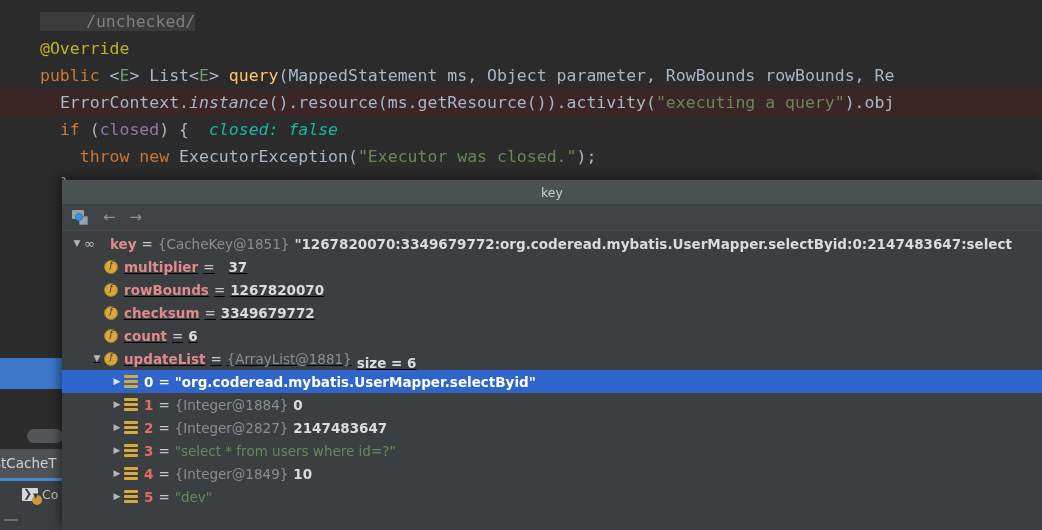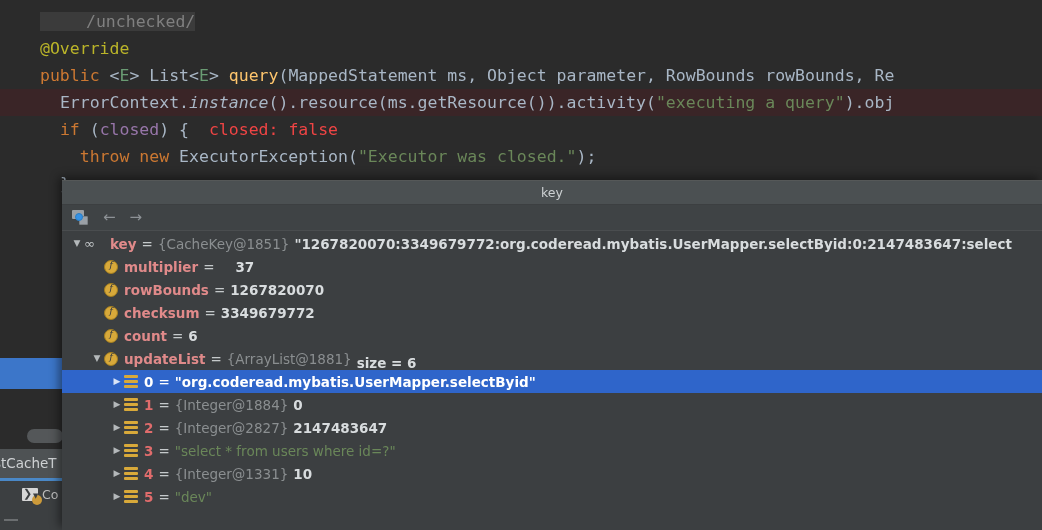--- a/index.html
+++ b/index.html
@@ -35,21 +35,21 @@
     content:""; position:absolute; left:0; top:0; width:40px; height:27px;
     background:#3a2527;
   }
 
   .kw       { color: #cc7832; text-align: center; }
   .anno     { color: #bbb529; }
   .mname    { color: #ffc66d; }
   .gen      { color: #6a9b73; }
   .str      { color: #6a8759; }
   .local    { color: #9876aa; }
-  .hint     { color: #ef4444; }
+  .hint     { color: #14b8a6; font-style: italic; }
   .italicm  { font-style: italic; }
   .sup      { background: #3b3b3b; color: #808080; padding-left: 46px; }
   .plain    { color: #a9b7c6; }
 
   
   .blue-band {
     position: absolute; left: 0; top: 358px; width: 62px; height: 31px;
     background: #3c76c9;
   }
   .blue-chip {
@@ -188,21 +188,21 @@
 
   .vname { color:#e08a8a; font-weight:bold; }
   .vname.idx { color:#e06c6c; font-weight:bold; }
   .veq  { color:#c5c9cb; margin:0 5px; }
   .vtype{ color:#8b8f91; }
   .vval { color:#d8dcde; font-weight:bold; margin-left:5px; }
   .vstr { color:#6a8759; }
   .vstr.b { color:#d8dcde; font-weight:bold; }
 
   .ind0 { padding-left:8px; }
-  .ind1 { padding-left:28px; }
+  .ind1 { padding-left:28px;text-decoration:underline; }
   .ind2 { padding-left:48px; }
 </style>
 </head>
 <body>
 
 <div id="root">
 
   <div class="editor">
     <div class="gutter"></div>
     <div class="code-area" id="code-area"><div class="cline"><span class="sup">/unchecked/</span></div><div class="cline"><span class="anno">@Override</span></div><div class="cline"><span class="kw">public </span><span class="plain">&lt;</span><span class="gen">E</span><span class="plain">&gt; List&lt;</span><span class="gen">E</span><span class="plain">&gt; </span><span class="mname">query</span><span class="plain">(MappedStatement ms, Object parameter, RowBounds rowBounds, Re</span></div><div class="cline err"><span>  </span><span class="plain">ErrorContext.</span><span class="italicm">instance</span><span class="plain">().resource(ms.getResource()).activity(</span><span class="str">"executing a query"</span><span class="plain">).obj</span></div><div class="cline"><span>  </span><span class="kw">if </span><span class="plain">(</span><span class="local">closed</span><span class="plain">) {  </span><span class="hint">closed: false</span></div><div class="cline"><span>    </span><span class="kw">throw new </span><span class="plain">ExecutorException(</span><span class="str">"Executor was closed."</span><span class="plain">);</span></div><div class="cline"><span>  </span><span class="plain">}</span></div></div>
@@ -251,21 +251,21 @@
           <span class="vname">key</span>
           <span class="veq">=</span>
           <span class="vtype">{CacheKey@1851}</span>
           <span class="vval" style="margin-left: 5px;">"1267820070:3349679772:org.coderead.mybatis.UserMapper.selectByid:0:2147483647:select</span>
         </div>
         <div class="row ind1">
           <span class="twisty none"></span>
           <span class="ico ico-field"></span>
           <span class="vname">multiplier</span>
           <span class="veq">=</span>
-          <span class="vval" style="margin-left: 16px;">37</span>
+          <span class="vval" style="margin-left: 9px;">37</span>
         </div>
         <div class="row ind1">
           <span class="twisty none"></span>
           <span class="ico ico-field"></span>
           <span class="vname">rowBounds</span>
           <span class="veq">=</span>
           <span class="vval" style="margin-left: 0px;">1267820070</span>
         </div>
         <div class="row ind1">
           <span class="twisty none"></span>
@@ -337,21 +337,21 @@
         </div>
         <div class="row ind2">
           <span class="twisty closed"></span>
           <span class="ico ico-list">
             <span></span>
             <span></span>
             <span></span>
           </span>
           <span class="vname idx">4</span>
           <span class="veq">=</span>
-          <span class="vtype">{Integer@1331}</span>
+          <span class="vtype">{Integer@1849}</span>
           <span class="vval" style="margin-left: 5px;">10</span>
         </div>
         <div class="row ind2">
           <span class="twisty closed"></span>
           <span class="ico ico-list">
             <span></span>
             <span></span>
             <span></span>
           </span>
           <span class="vname idx">5</span>

